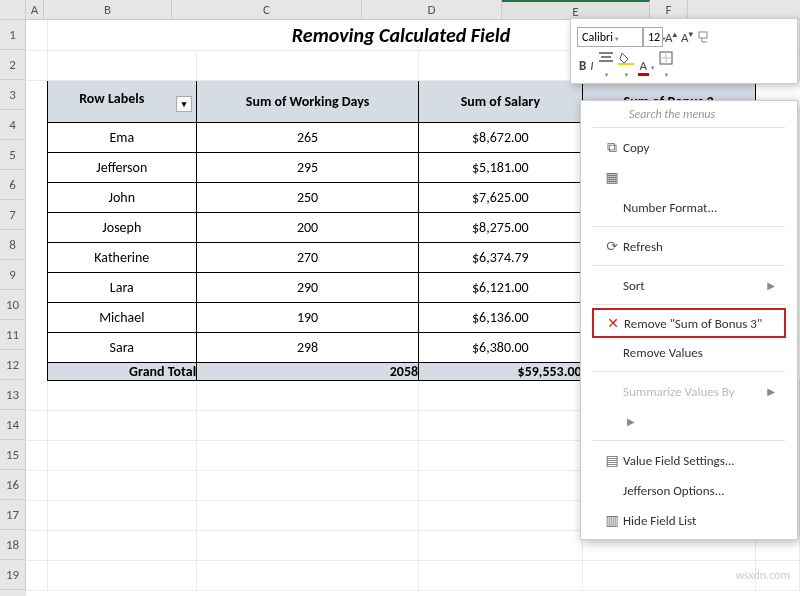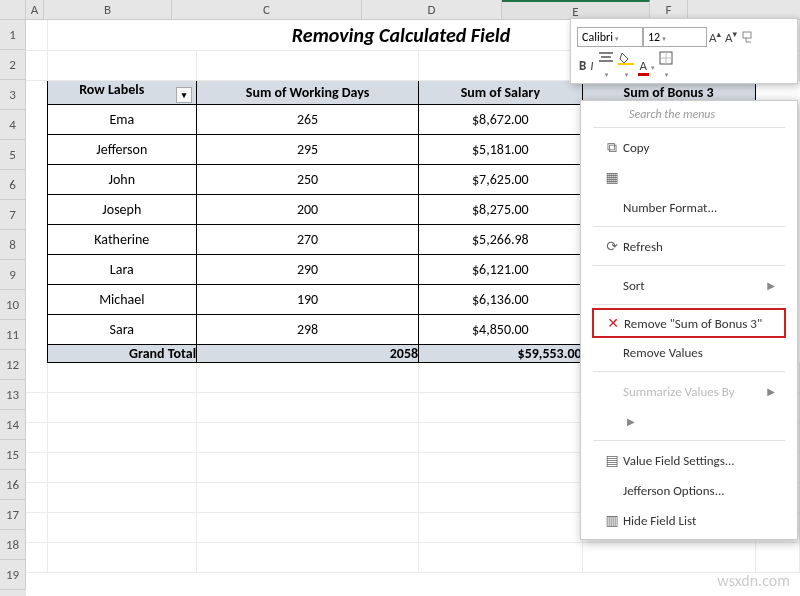--- a/index.html
+++ b/index.html
@@ -65,21 +65,21 @@
   font-weight: bold;
   font-style: italic;
   font-size: 20px;
   text-align: center;
 }
 .pivot-header td {
   background: #d6dce4;
   font-weight: bold;
   text-align: center;
   border: 1px solid #000;
-  height: 24px;
+  height: 42px;
 }
 .pivot-row td {
   border: 1px solid #000;
   text-align: center;
   height: 30px;
 }
 .pivot-total td {
   background: #d6dce4;
   font-weight: bold;
   text-align: right;
@@ -109,21 +109,21 @@
   position: absolute;
   top: 18px; left: 570px;
   width: 228px;
   background: #fff;
   border: 1px solid #ccc;
   box-shadow: 2px 2px 8px rgba(0,0,0,0.25);
   padding: 4px 6px;
 }
 .mini-toolbar .row1, .mini-toolbar .row2 { display:flex; align-items:center; height: 28px;}
 .mini-toolbar .font-sel { border:1px solid #aaa; font-size:12px; padding:2px 18px 2px 4px; position:relative; width:66px;}
-.mini-toolbar .size-sel { border:1px solid #aaa; font-size:12px; padding:2px 14px 2px 4px; width:64px;}
+.mini-toolbar .size-sel { border:1px solid #aaa; font-size:12px; padding:2px 14px 2px 4px; width:20px;}
 .mini-toolbar .tb-btn { font-size:13px; color:#444; padding:0 2px; text-align:center;}
 .mini-toolbar .sup { font-size:9px; vertical-align:super;}
 .mini-toolbar .tri { font-size:7px; color:#888; margin-left:2px;}
 .mini-toolbar svg { display:block; }
 
 .ctx-menu {
   position: absolute;
   top: 100px; left: 580px;
   width: 218px;
   background: #fff;
@@ -146,21 +146,21 @@
   color: #333;
 }
 .ctx-item.disabled { color:#bbb; }
 .ctx-item .icon { width: 22px; text-align:center; font-size:14px; color:#666; }
 .ctx-item .icon.red { color:#c22; }
 .ctx-item .label { flex:1; }
 .ctx-item .arrow { font-size:10px; color:#888; margin-left:4px;}
 .ctx-sep { height:1px; background:#e2e2e2; margin:4px 0; }
 .highlight-red { border:2px solid #cc1f1f; margin:-1px; }
 .watermark {
-  position:absolute; bottom:6px; right:10px; color:#ccc; font-size:16px;
+  position:absolute; bottom:14px; right:10px; color:#ccc; font-size:12px;
 }
 </style>
 </head>
 <body>
 
 <div class="grid">
   <div class="col-headers">
     <div class="corner"></div>
     <div class="ch-A">A</div>
     <div class="ch-B">B</div>
@@ -253,21 +253,21 @@
             <td>Joseph</td>
             <td>200</td>
             <td>$8,275.00</td>
             <td>$248.0</td>
             <td style="border:none"></td>
           </tr>
       <tr class="pivot-row">
             <td style="border:none"></td>
             <td>Katherine</td>
             <td>270</td>
-            <td>$5,266.98</td>
+            <td>$6,374.79</td>
             <td>$476.0</td>
             <td style="border:none"></td>
           </tr>
       <tr class="pivot-row">
             <td style="border:none"></td>
             <td>Lara</td>
             <td>290</td>
             <td>$6,121.00</td>
             <td>$306.0</td>
             <td style="border:none"></td>
@@ -277,21 +277,21 @@
             <td>Michael</td>
             <td>190</td>
             <td>$6,136.00</td>
             <td>$184.0</td>
             <td style="border:none"></td>
           </tr>
       <tr class="pivot-row">
             <td style="border:none"></td>
             <td>Sara</td>
             <td>298</td>
-            <td>$4,850.00</td>
+            <td>$6,380.00</td>
             <td>$401.0</td>
             <td style="border:none"></td>
           </tr>
       <tr class="pivot-total">
             <td style="border:none;background:#fff"></td>
             <td>Grand Total</td>
             <td>2058</td>
             <td>$59,553.00</td>
             <td>$2,977</td>
             <td style="border:none;background:#fff"></td>

